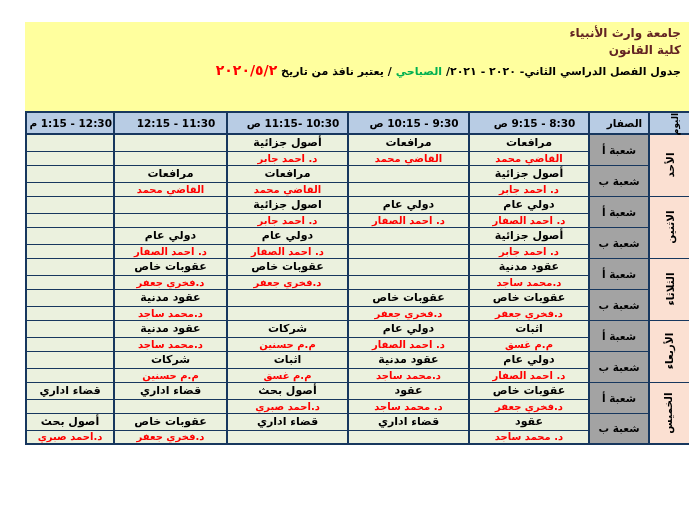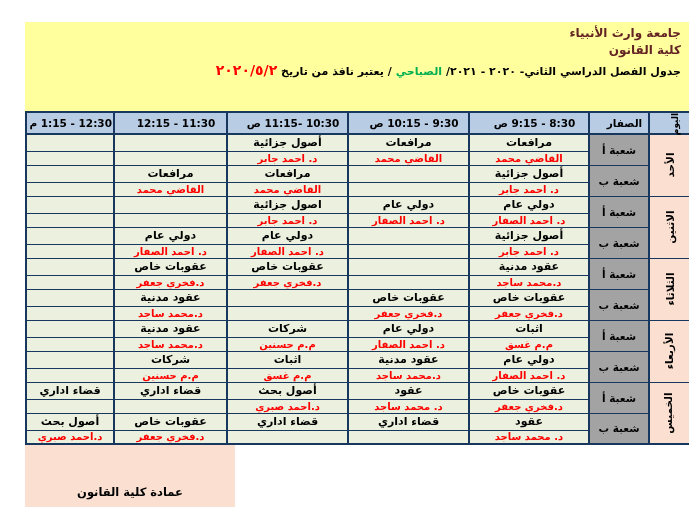--- a/index.html
+++ b/index.html
@@ -212,18 +212,15 @@
           <tr class="trow">
             <td class="teachercell">د. محمد ساجد</td>
             <td class="teachercell"></td>
             <td class="teachercell"></td>
             <td class="teachercell">د.فخري جعفر</td>
             <td class="teachercell">د.احمد صبري</td>
           </tr>
         </tbody>
       </table>
 
-    <div class="footer-block">
-      <span>عمادة كلية القانون</span>
-    </div>
 
   </div>
 </div>
 
 </body></html>

